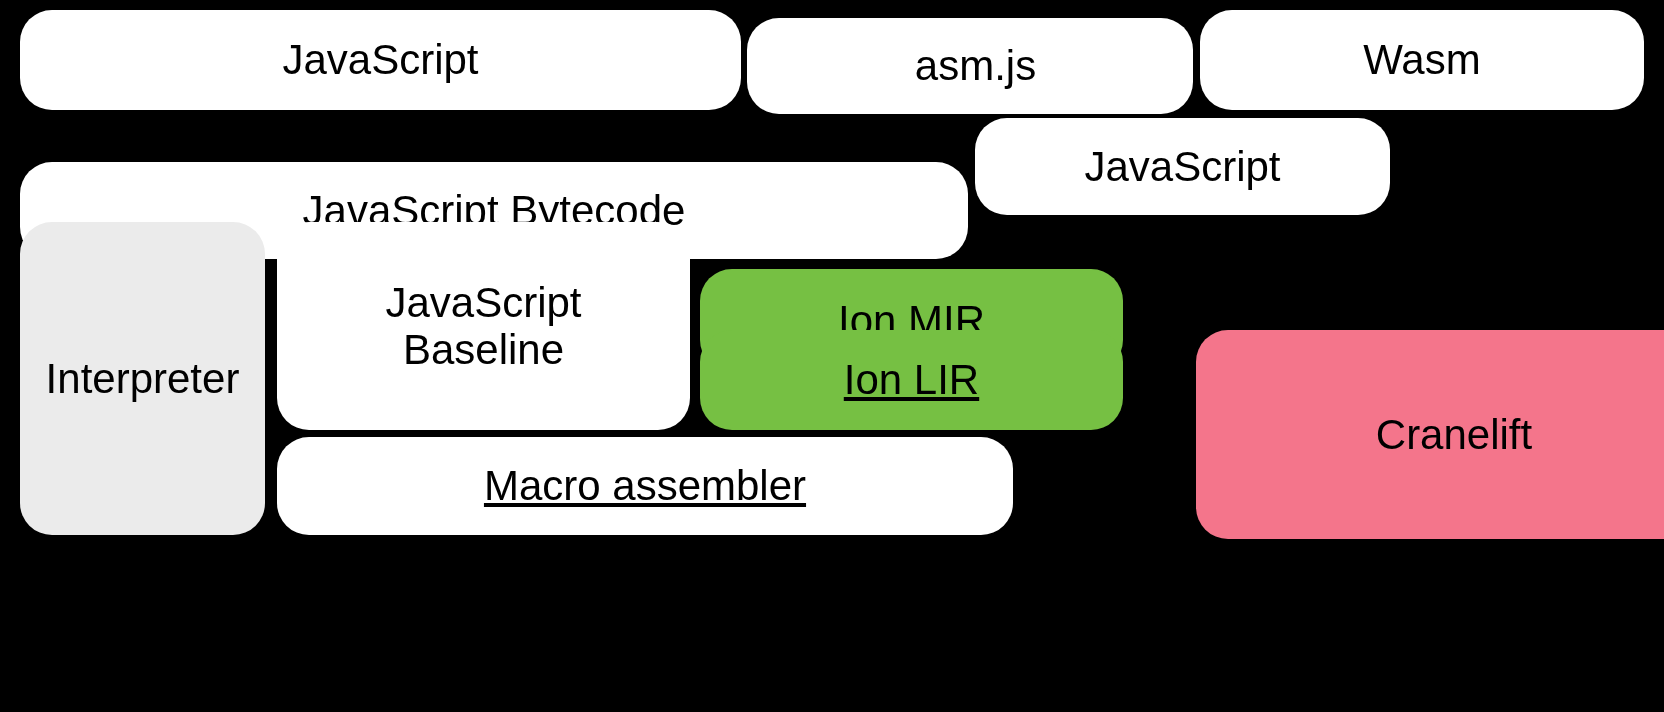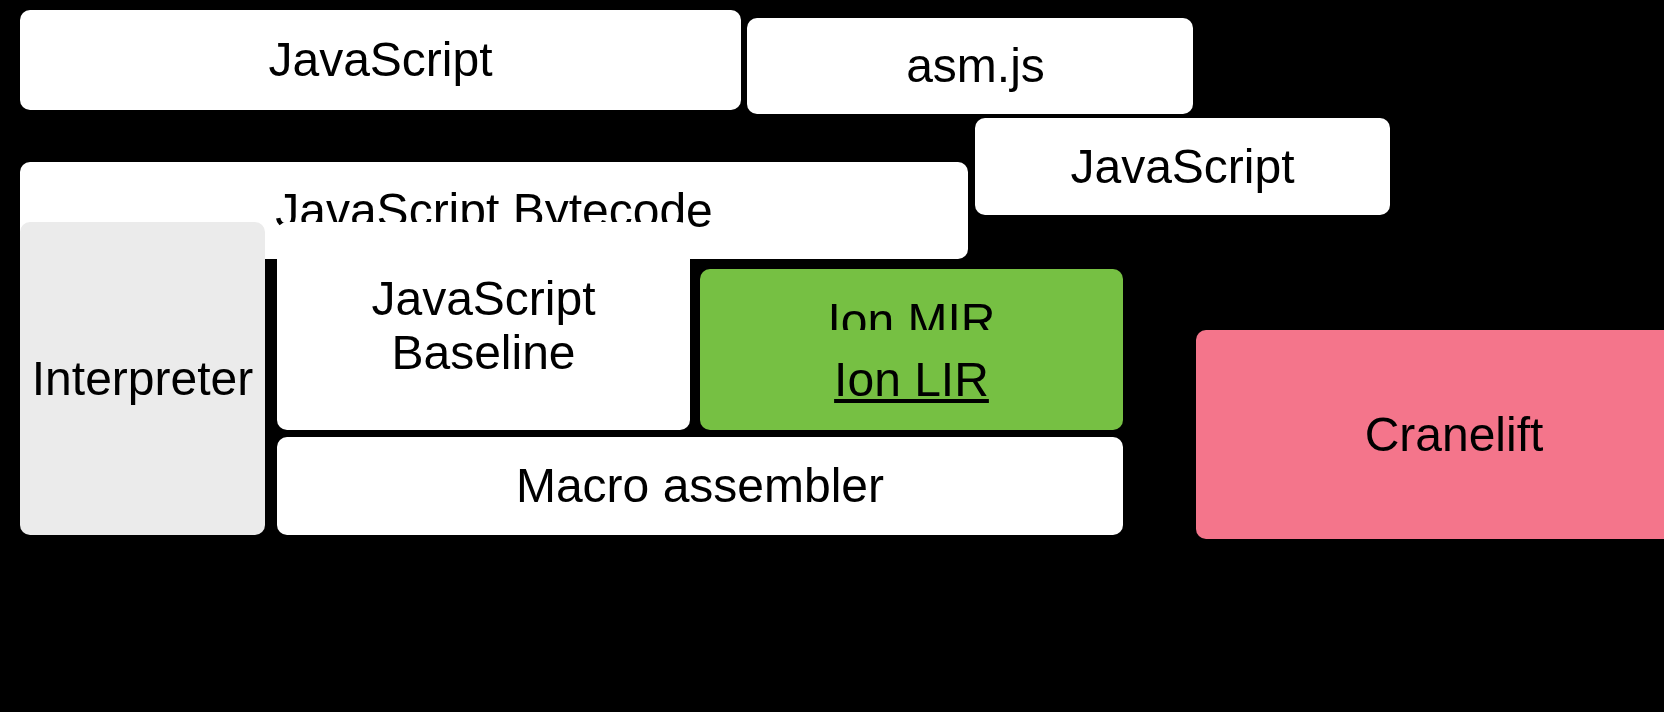--- a/index.html
+++ b/index.html
@@ -16,24 +16,24 @@
     height: 712px;
     background: #000000;
     overflow: hidden;
   }
   .box {
     position: absolute;
     display: flex;
     align-items: center;
     justify-content: center;
     text-align: center;
-    border-radius: 10px;
+    border-radius: 32px;
     background: #ffffff;
     color: #000000;
-    font-size: 48px;
+    font-size: 42px;
     line-height: 1.12;
     font-weight: 400;
     letter-spacing: 0px;
     box-sizing: border-box;
     padding: 2px 10px;
     white-space: pre-line;
   }
   .box.gray   { background: #ebebeb; }
   .box.green  { background: #76c043; }
   .box.pink   { background: #f4758b; }
@@ -46,34 +46,35 @@
   
   #b-jsbytecode      { left:20px;   top:118px; width:948px; height:97px;margin-top:44px;  }
   #b-baldrmonkey     { left:975px;  top:118px; width:415px; height:97px;  }
 
   
   #b-interpreter     { left:20px;   top:222px; width:245px; height:313px; }
   #b-jsbaseline      { left:277px;  top:222px; width:413px; height:208px; }
   #b-ionmir          { left:700px;  top:222px; width:423px; height:103px;margin-top:47px; }
   #b-ionlir          { left:700px;  top:330px; width:423px; height:100px;text-decoration:underline; }
   #b-cranelift       { left:1196px; top:330px; width:516px; height:209px; }
-  #b-macroassembler  { left:277px;  top:437px; width:846px; height:98px;  }
+  #b-macroassembler  { left:277px;  top:437px; width:736px; height:98px;text-decoration:underline;  }
 
   
   #b-nativecode      { left:277px;  top:543px; width:1263px; height:102px; }
 </style>
 </head>
 <body>
 
 <div id="stage">
 
   <div class="box" id="b-javascript">JavaScript</div>
 
   <div class="box" id="b-asmjs">asm.js</div>
 
+  <div class="box" id="b-wasm">Wasm</div>
 
   <div class="box" id="b-jsbytecode">JavaScript Bytecode</div>
 
   <div class="box" id="b-baldrmonkey">JavaScript</div>
 
   <div class="box gray" id="b-interpreter">Interpreter</div>
 
   <div class="box" id="b-jsbaseline">JavaScript
 Baseline</div>
 

